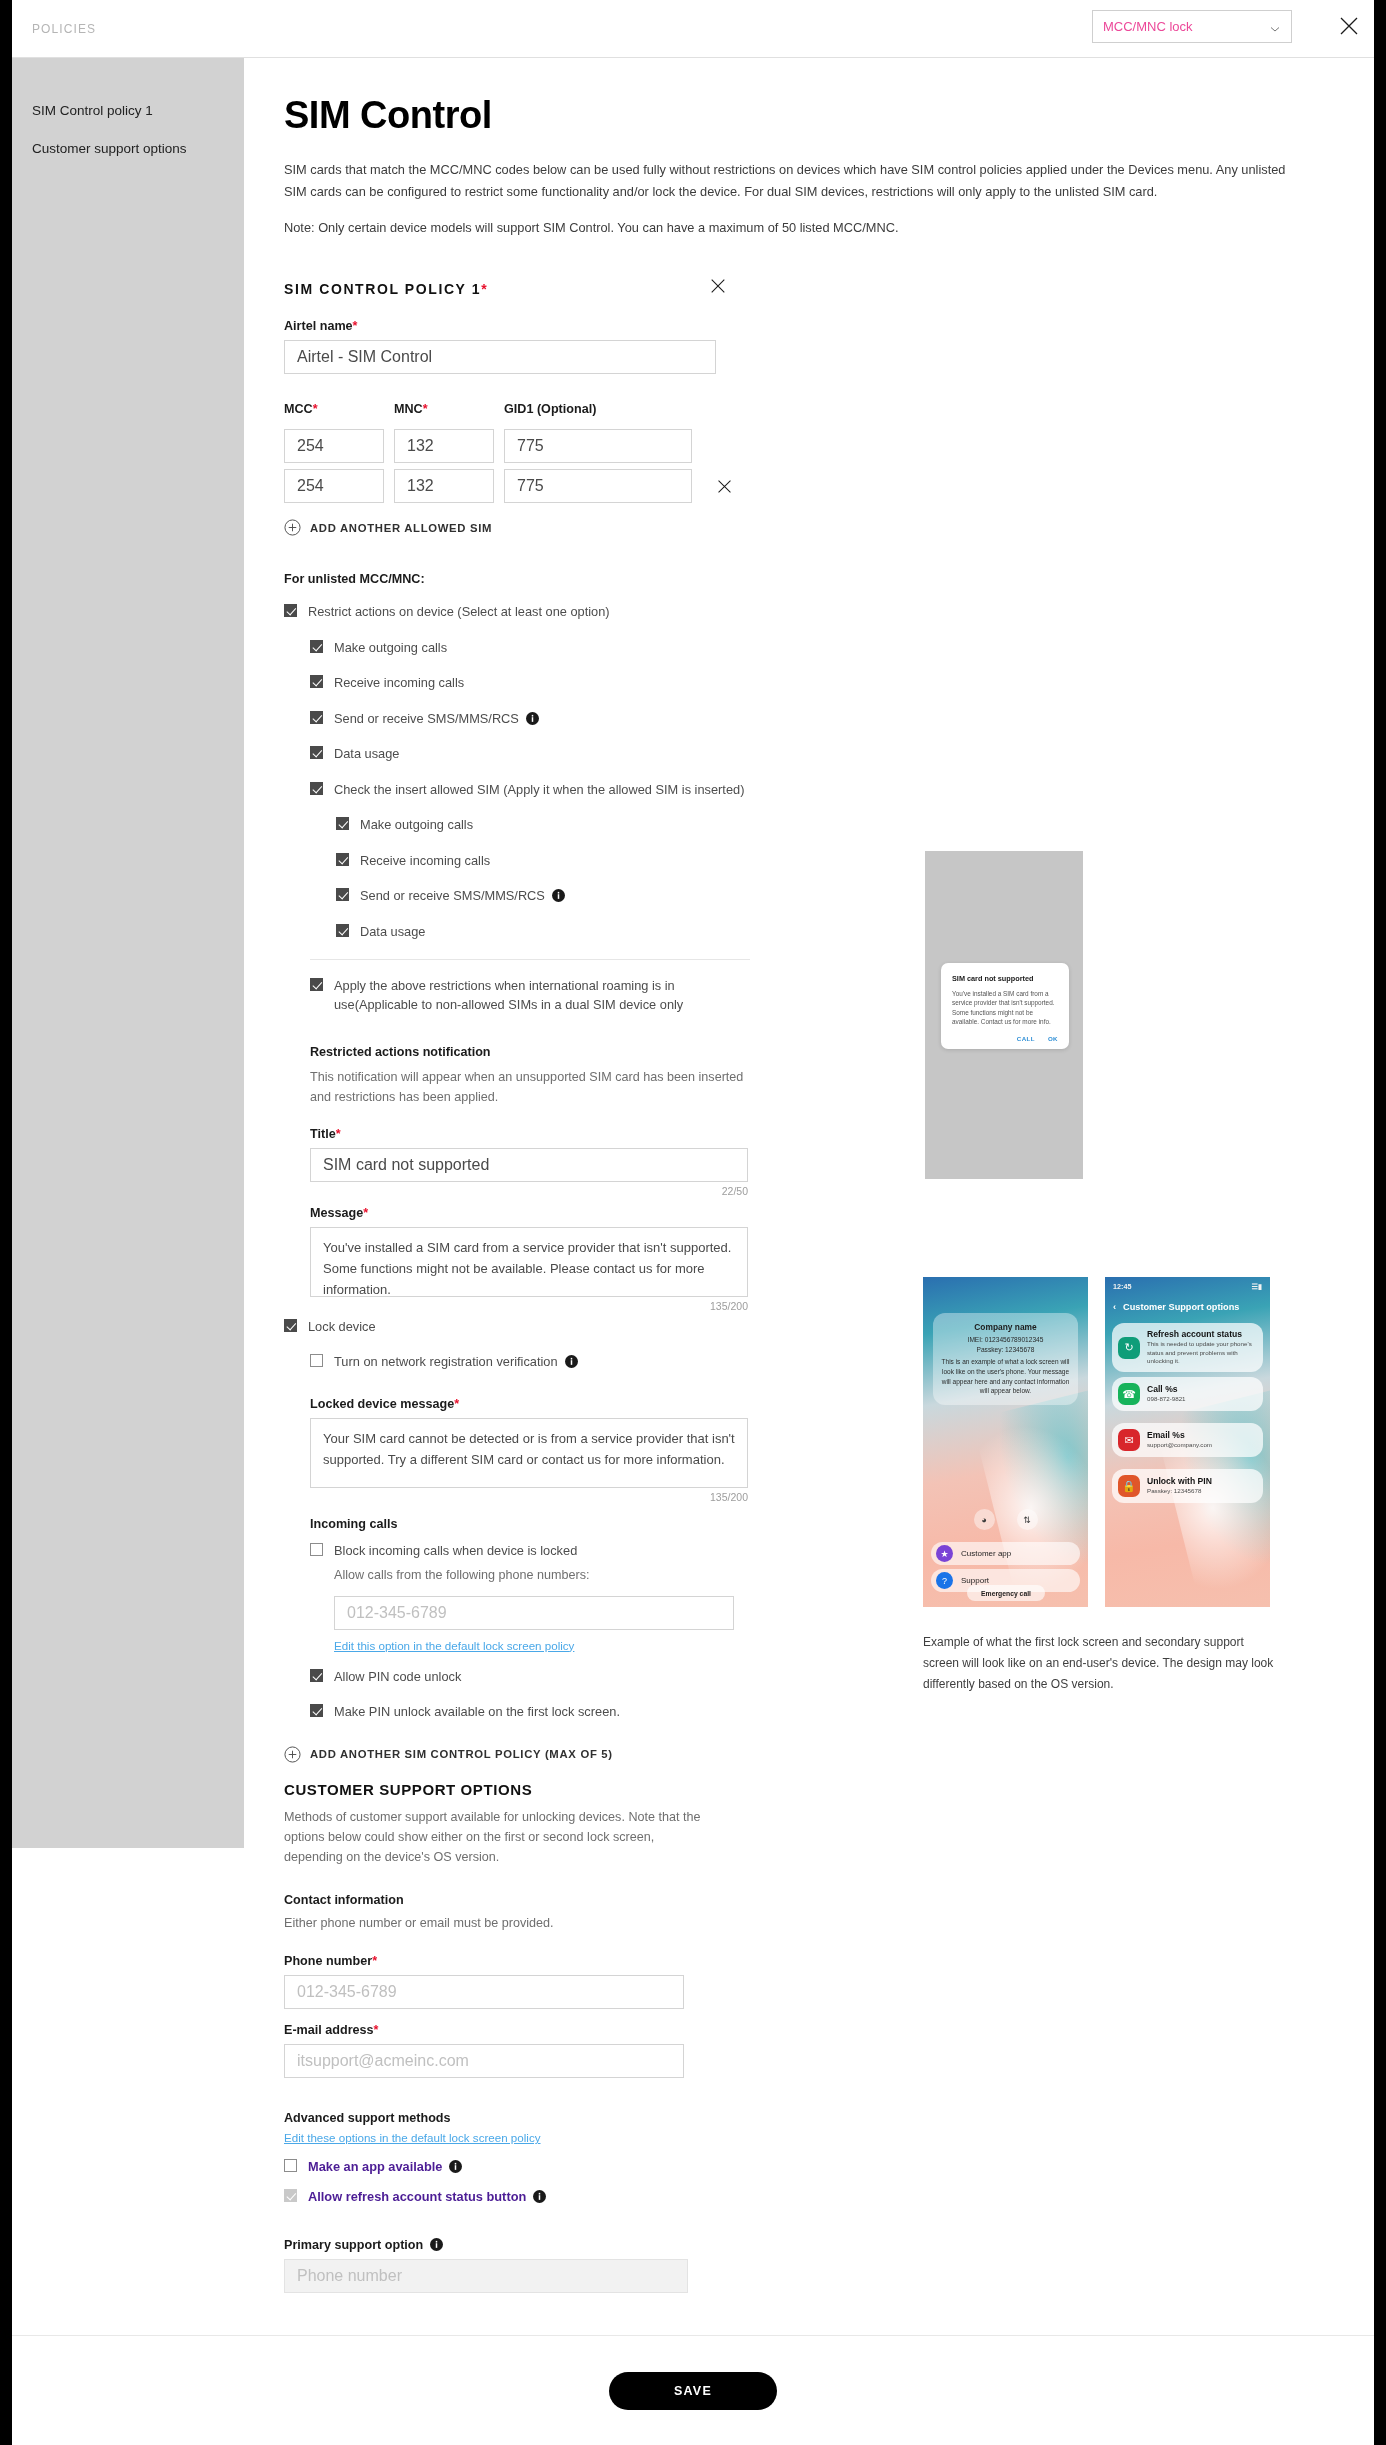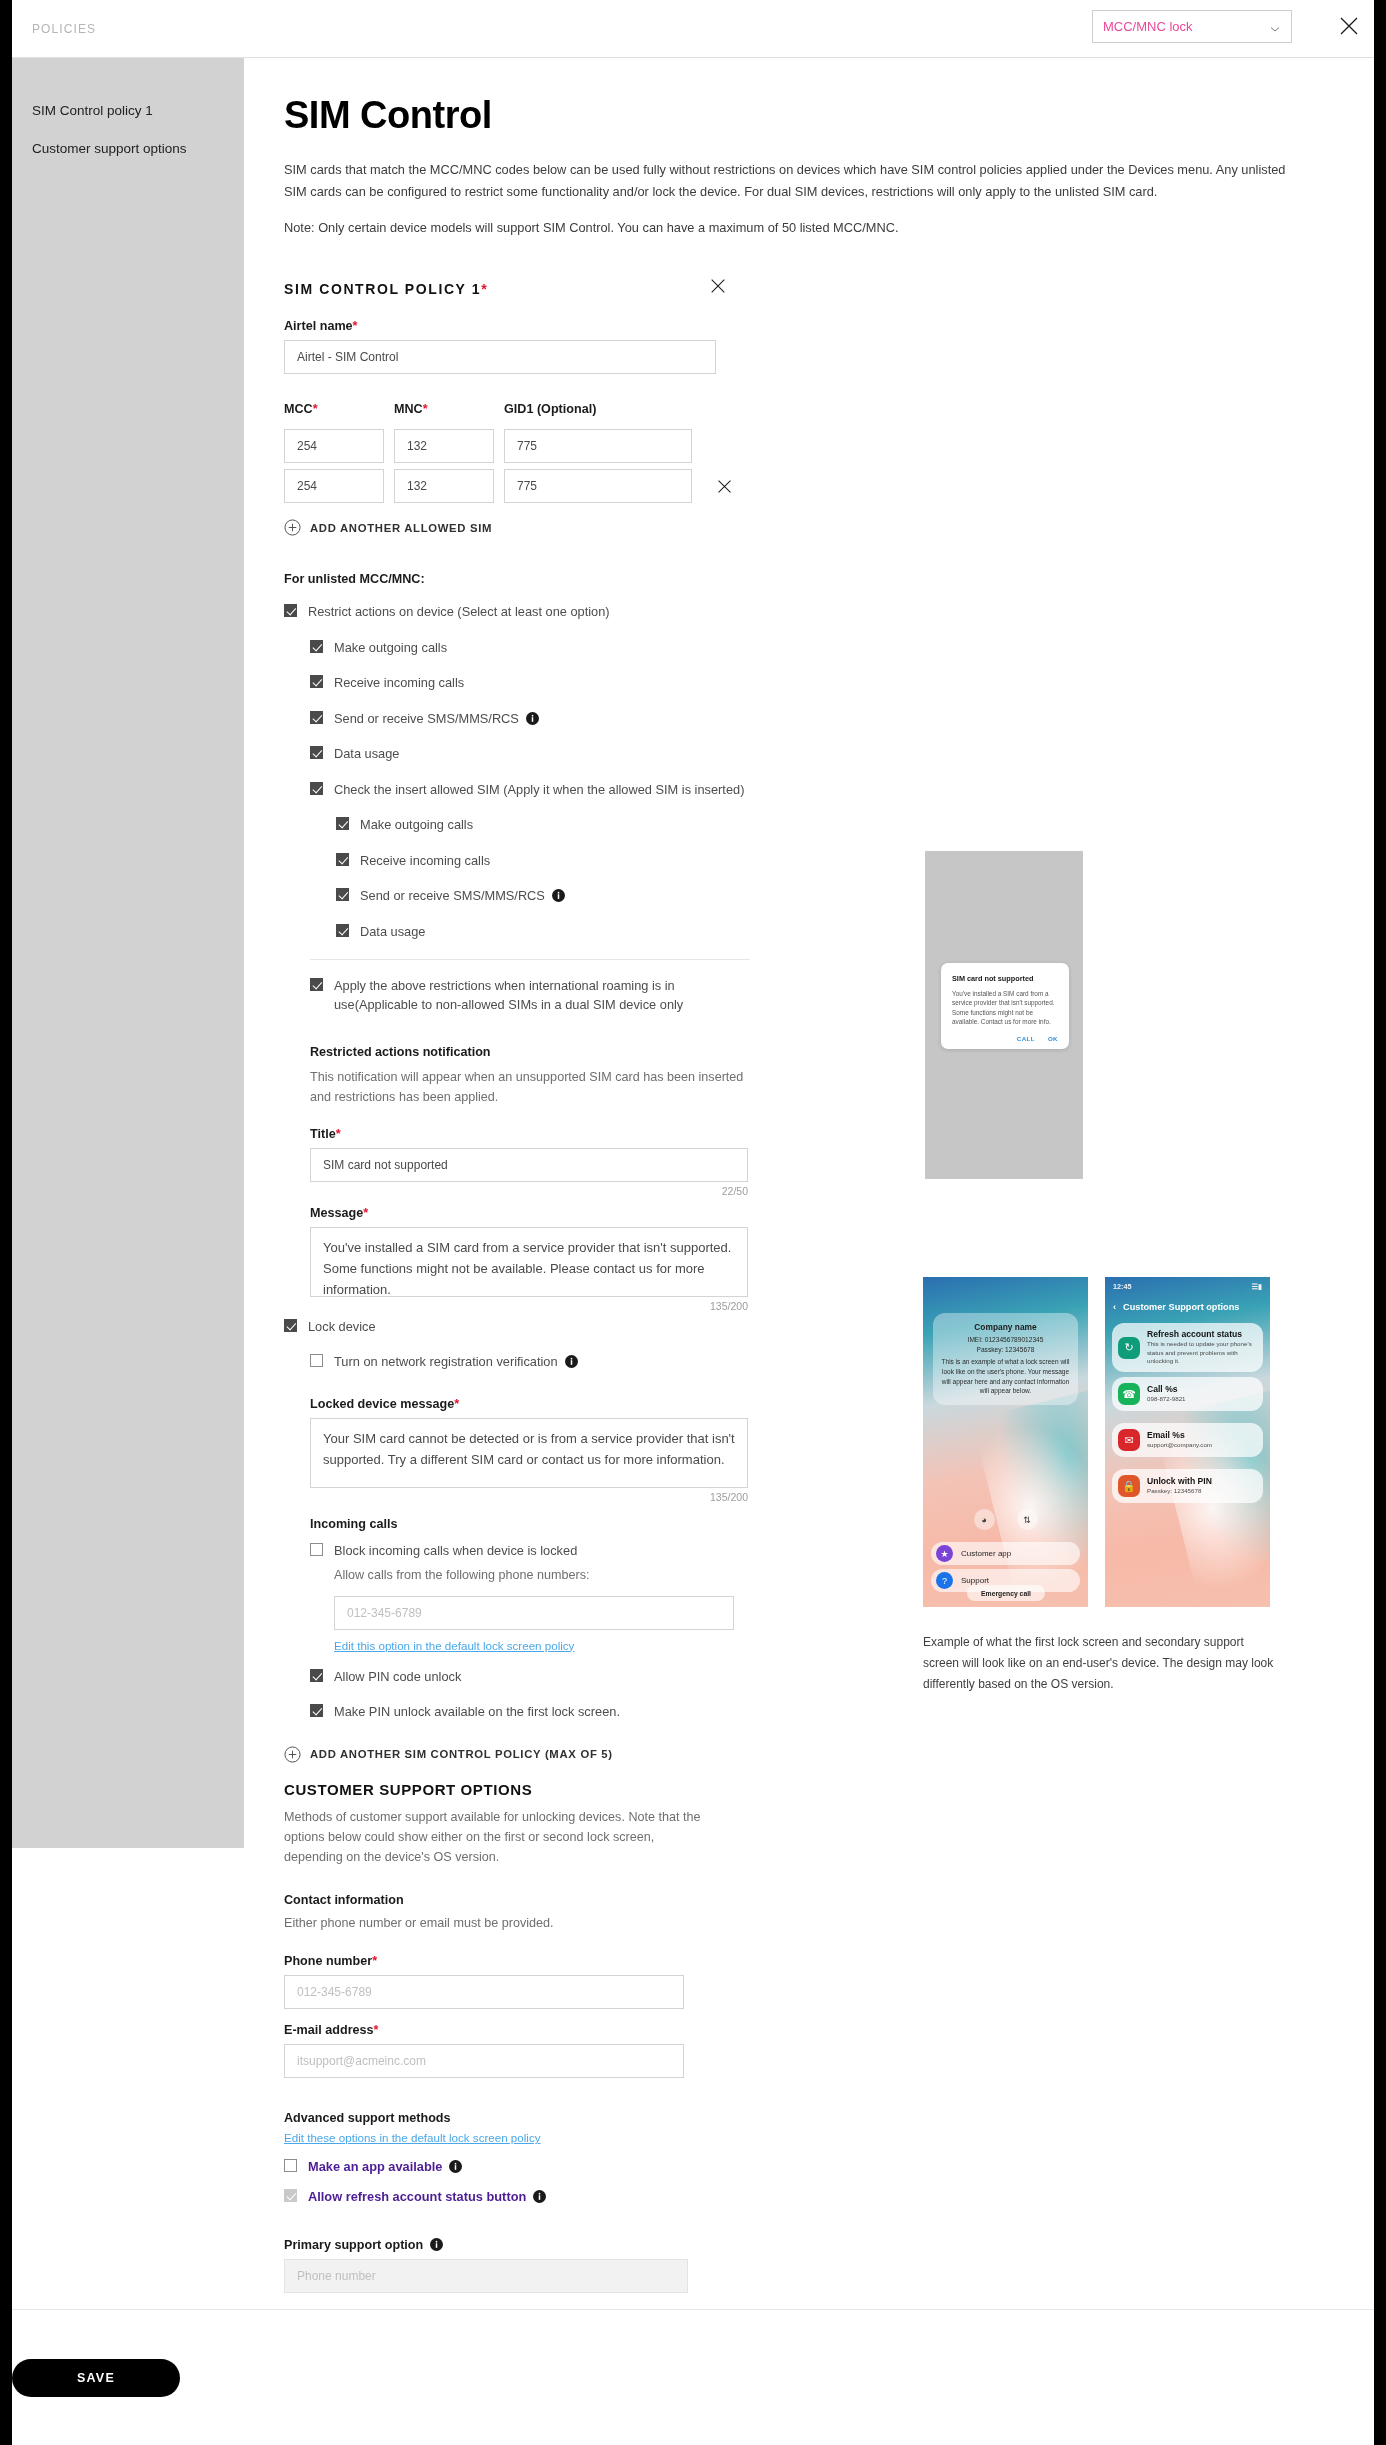--- a/index.html
+++ b/index.html
@@ -65,21 +65,21 @@
     position: absolute; left: 422px; top: -7px; width: 24px; height: 24px;
     display: flex; align-items: center; justify-content: center; cursor: pointer;
   }
   .fld-label {
     font-size: 12.6px; font-weight: 700; color: #1b1b1b; margin-bottom: 7px;
   }
   .fld-label .star { color: #e8112d; font-weight: 700; }
   .txtinput {
     border: 1px solid #d4d4d4; background: #fff; height: 34px;
     display: flex; align-items: center; padding: 12px 12px;
-    font-size: 12px; color: #4a4a4a;
+    font-size: 16px; color: #4a4a4a;
   }
   .txtinput.ph { color: #c0c0c0; }
   .txtinput.disabled { background: #f2f2f2; border-color: #e3e3e3; }
   .block { margin-left: 40px; }
   .mcc-row { display: flex; gap: 10px; align-items: center; margin-top: 6px; }
   .mcc-row .c1 { width: 100px; }
   .mcc-row .c2 { width: 100px; }
   .mcc-row .c3 { width: 188px; }
   .mcc-head { display: flex; gap: 10px; margin-top: 28px; }
   .mcc-head .c1, .mcc-head .c2 { width: 100px; }
@@ -192,23 +192,23 @@
   }
   .scard .sic { width: 22px; height: 22px; border-radius: 7px; flex:0 0 22px; display:flex; align-items:center; justify-content:center; color:#fff; font-size:11px; }
   .scard .st { font-size: 8.6px; font-weight: 700; color: #131313; }
   .scard .ss { font-size: 6.2px; color: #4a4a4a; line-height: 1.4; margin-top: 1px; }
   #prevcap {
     position: absolute; left: 911px; top: 1632px; width: 352px;
     font-size: 12px; color: #3f3f3f; line-height: 1.75;
   }
   
   #bottombar {
-    position: absolute; left: 0; bottom: 0; width: 1362px; height: 136px;
+    position: absolute; left: 0; bottom: 0; width: 1362px; height: 110px;
     background: #fff; border-top: 1px solid #e8e8e8;
-    display: flex; align-items: center; 
+    display: flex; align-items: center; justify-content: center;
   }
   #saveBtn {
     width: 168px; height: 38px; background: #000; color: #fff;
     border: none; border-radius: 19px; font-size: 12.5px; font-weight: 700;
     letter-spacing: 1.2px; cursor: pointer; font-family: "Liberation Sans", sans-serif;
   }
   #fadeMask {
     position: absolute; left: 0; bottom: 110px; width: 1362px; height: 26px;
     background: linear-gradient(to top, rgba(255,255,255,1), rgba(255,255,255,0));
     pointer-events: none;

